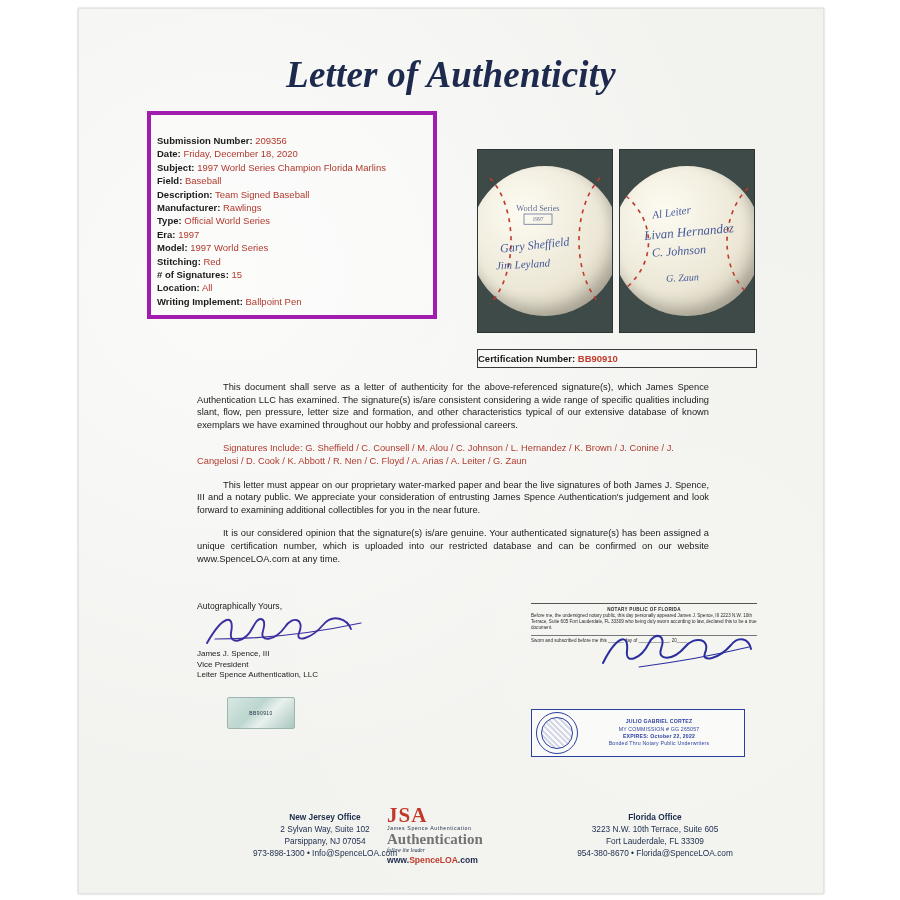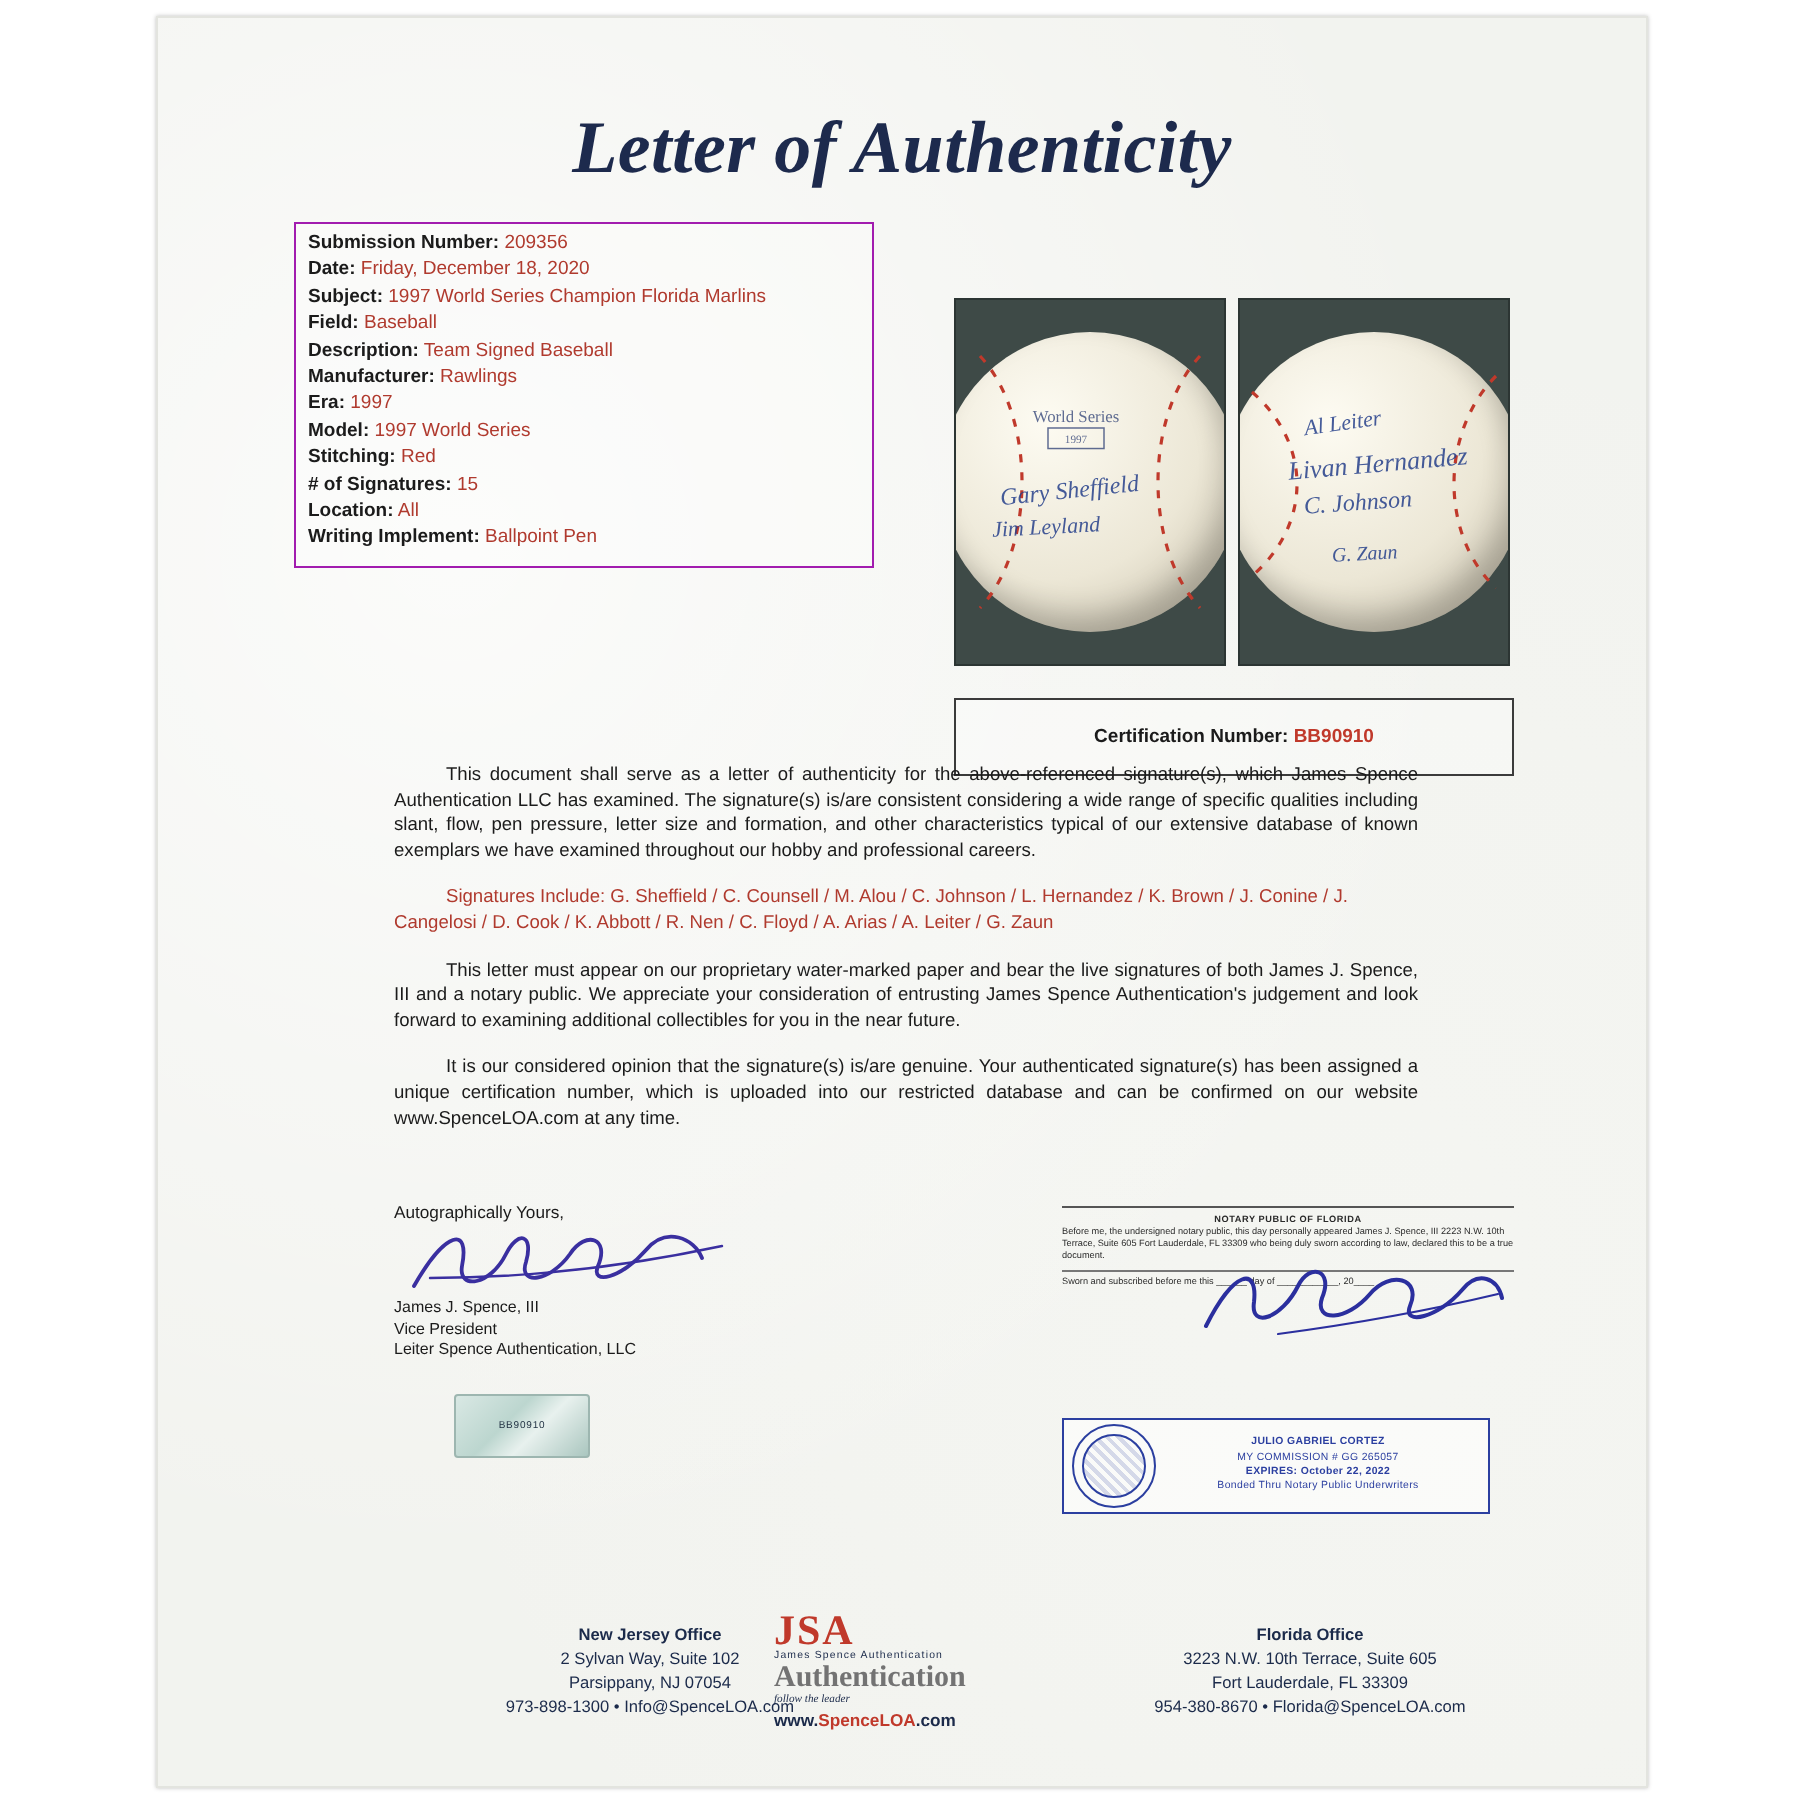--- a/index.html
+++ b/index.html
@@ -52,23 +52,23 @@
     color: #1d2a4d;
     letter-spacing: 0.2px;
   }
 
   
   .details {
     position: absolute;
     left: 68px;
     top: 102px;
     width: 290px;
-    border: 1px solid #a21caf;
+    border: 4px solid #a21caf;
     background: rgba(255,255,255,0.25);
-    padding: 4px 6px 6px 6px;
+    padding: 20px 6px 6px 6px;
     box-sizing: border-box;
   }
   .drow {
     font-size: 9.5px;
     line-height: 12.4px;
     color: #1b1b1b;
     margin: 0 0 1px 0;
     white-space: normal;
   }
   .dlabel {
@@ -134,22 +134,22 @@
   }
 
   
   .cert-box {
     position: absolute;
     left: 398px;
     top: 340px;
     width: 278px;
     border: 1px solid #3b3b3b;
     background: rgba(255,255,255,0.3);
-    padding: 13px 0;
-    text-align: center;
+    padding: 3px 0;
+    text-align: left;
     font-size: 9.5px;
     font-weight: bold;
     color: #1b1b1b;
   }
   .cert-num { color: #c0392b; }
 
   
   .body-text {
     position: absolute;
     left: 118px;
@@ -353,20 +353,24 @@
         <span class="dlabel">Field</span><span class="dlabel">:</span>
         <span class="dval">Baseball</span>
       </div>
       <div class="drow">
         <span class="dlabel">Description</span><span class="dlabel">:</span>
         <span class="dval">Team Signed Baseball</span>
       </div>
       <div class="drow">
         <span class="dlabel">Manufacturer</span><span class="dlabel">:</span>
         <span class="dval">Rawlings</span>
+      </div>
+      <div class="drow">
+        <span class="dlabel">Type</span><span class="dlabel">:</span>
+        <span class="dval">Official World Series</span>
       </div>
       <div class="drow">
         <span class="dlabel">Era</span><span class="dlabel">:</span>
         <span class="dval">1997</span>
       </div>
       <div class="drow">
         <span class="dlabel">Model</span><span class="dlabel">:</span>
         <span class="dval">1997 World Series</span>
       </div>
       <div class="drow">

